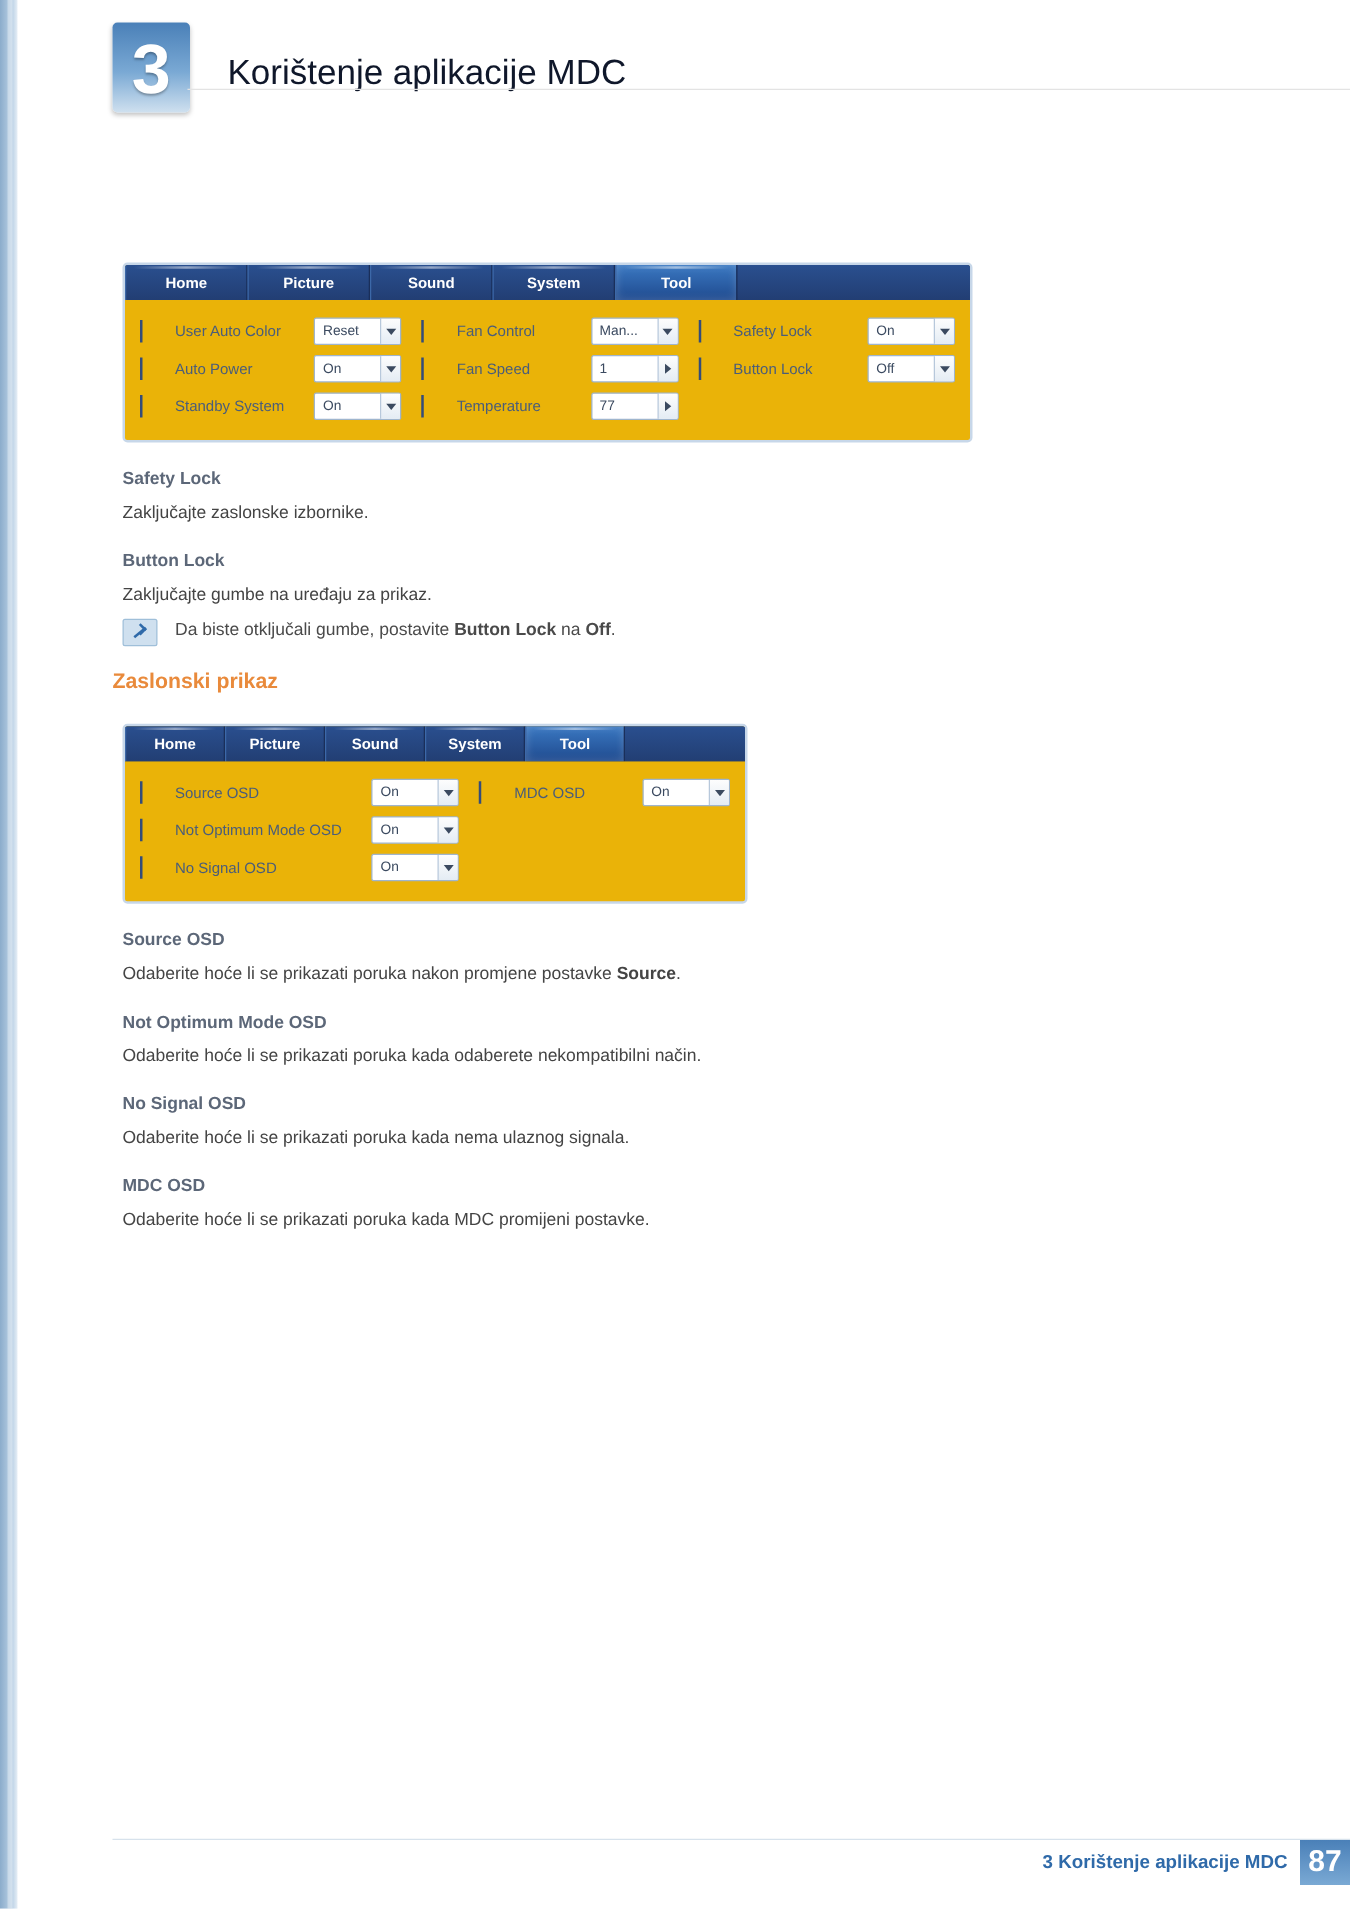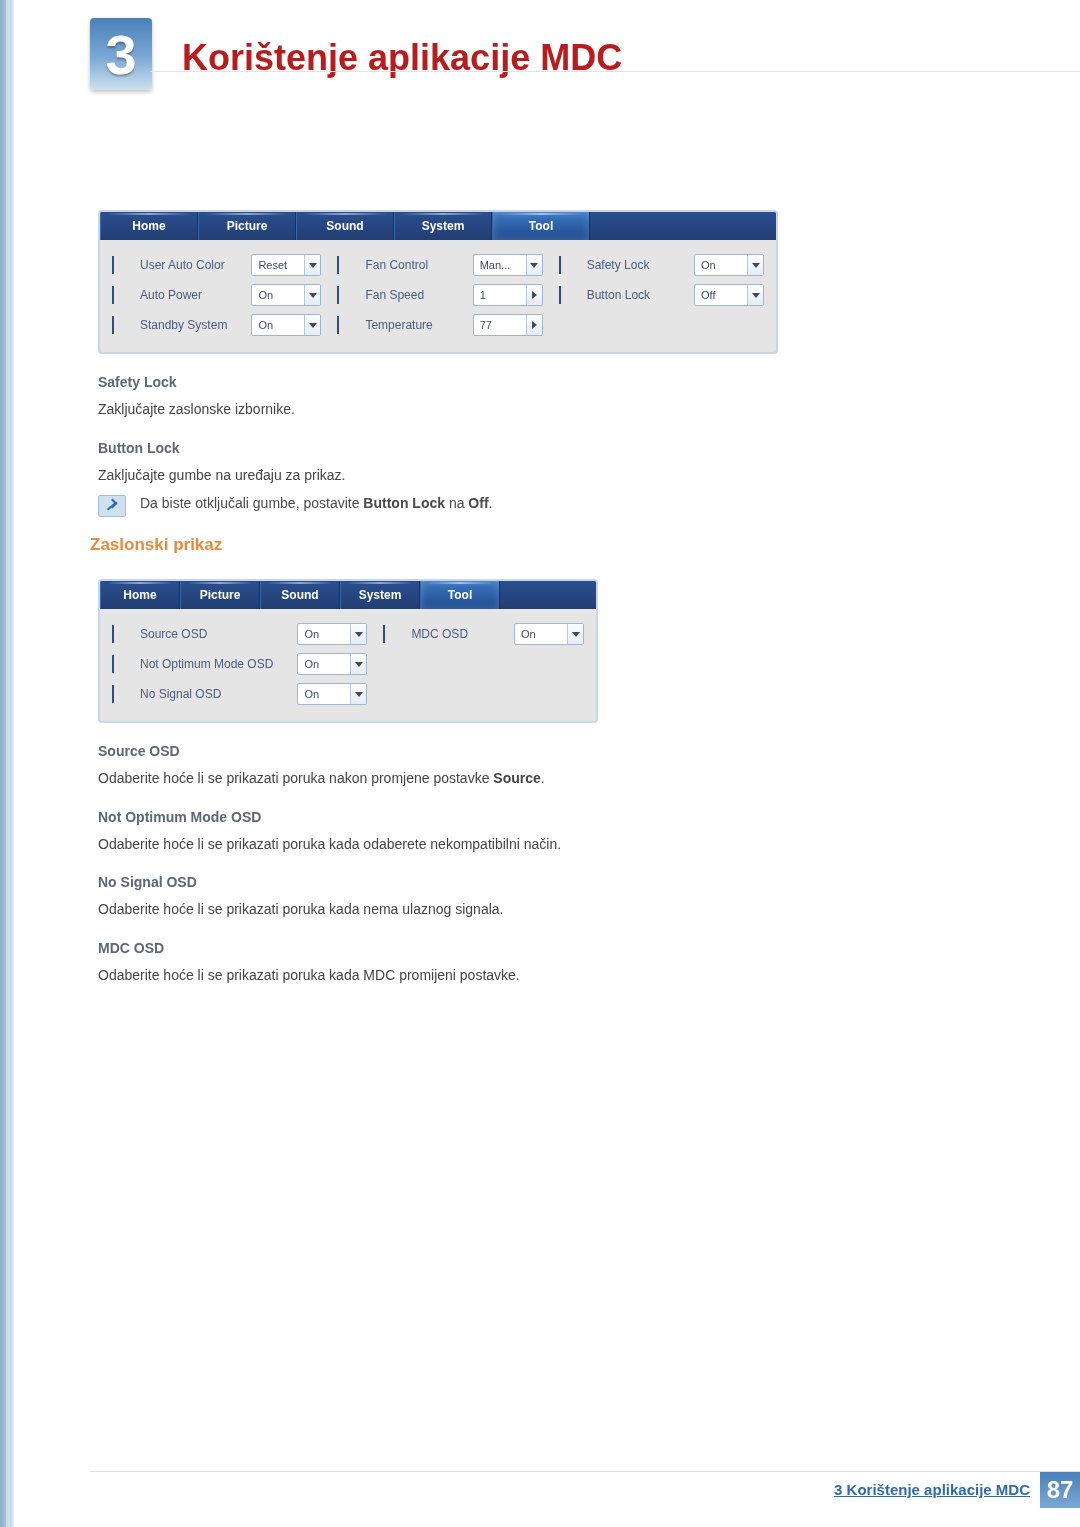--- a/index.html
+++ b/index.html
@@ -52,23 +52,23 @@
     position: relative;
     top: 10px;
   }
   .chapter-num-badge span{
     color:#fff;
     font-size:56px;
     font-weight:700;
     text-shadow: 0 2px 2px rgba(0,0,0,.3);
   }
   .chapter-title {
-    color:#b91c1c;
-    font-size: 36px;
-    font-weight: 700;
+    color:#0f172a;
+    font-size: 28px;
+    font-weight: 400;
     padding-top: 28px;
   }
 
   .content { padding-right: 100px; }
 
   .h3 {
     color:#e98a3b;
     font-size:17px;
     font-weight:700;
     margin: 18px 0 14px;
@@ -115,21 +115,21 @@
     width:5px;height:5px;border:2px solid #2f6aa9;border-left:none;border-bottom:none;
     transform:rotate(45deg);
     left:10px; top:4px;
   }
 
   
   .mdc-panel{
     margin: 24px 0 16px 8px;
     border: 2px solid #c7d7e9;
     border-radius: 4px;
-    background: #e5e5e5;
+    background: #eab308;
     overflow:hidden;
   }
   .mdc-tabs{
     display:flex;
     background: linear-gradient(to bottom,#2a4f8f 0%, #1e3a70 100%);
     height: 28px;
   }
   .mdc-tab{
     position:relative;
     width: 98px;
@@ -215,21 +215,20 @@
     justify-content:flex-end;
     align-items:center;
     gap:0;
     border-top: 1px solid #d7e2ec;
   }
   .footer-text{
     color:#2f6aa9;
     font-size:15px;
     font-weight:700;
     padding-right:10px;
-    text-decoration:underline;
   }
   .footer-page{
     background: linear-gradient(to bottom,#4a80b8 0%, #7aa9d4 100%);
     color:#fff;
     font-size:24px;
     font-weight:700;
     width:40px;height:36px;
     display:flex;align-items:center;justify-content:center;
   }
 </style>

